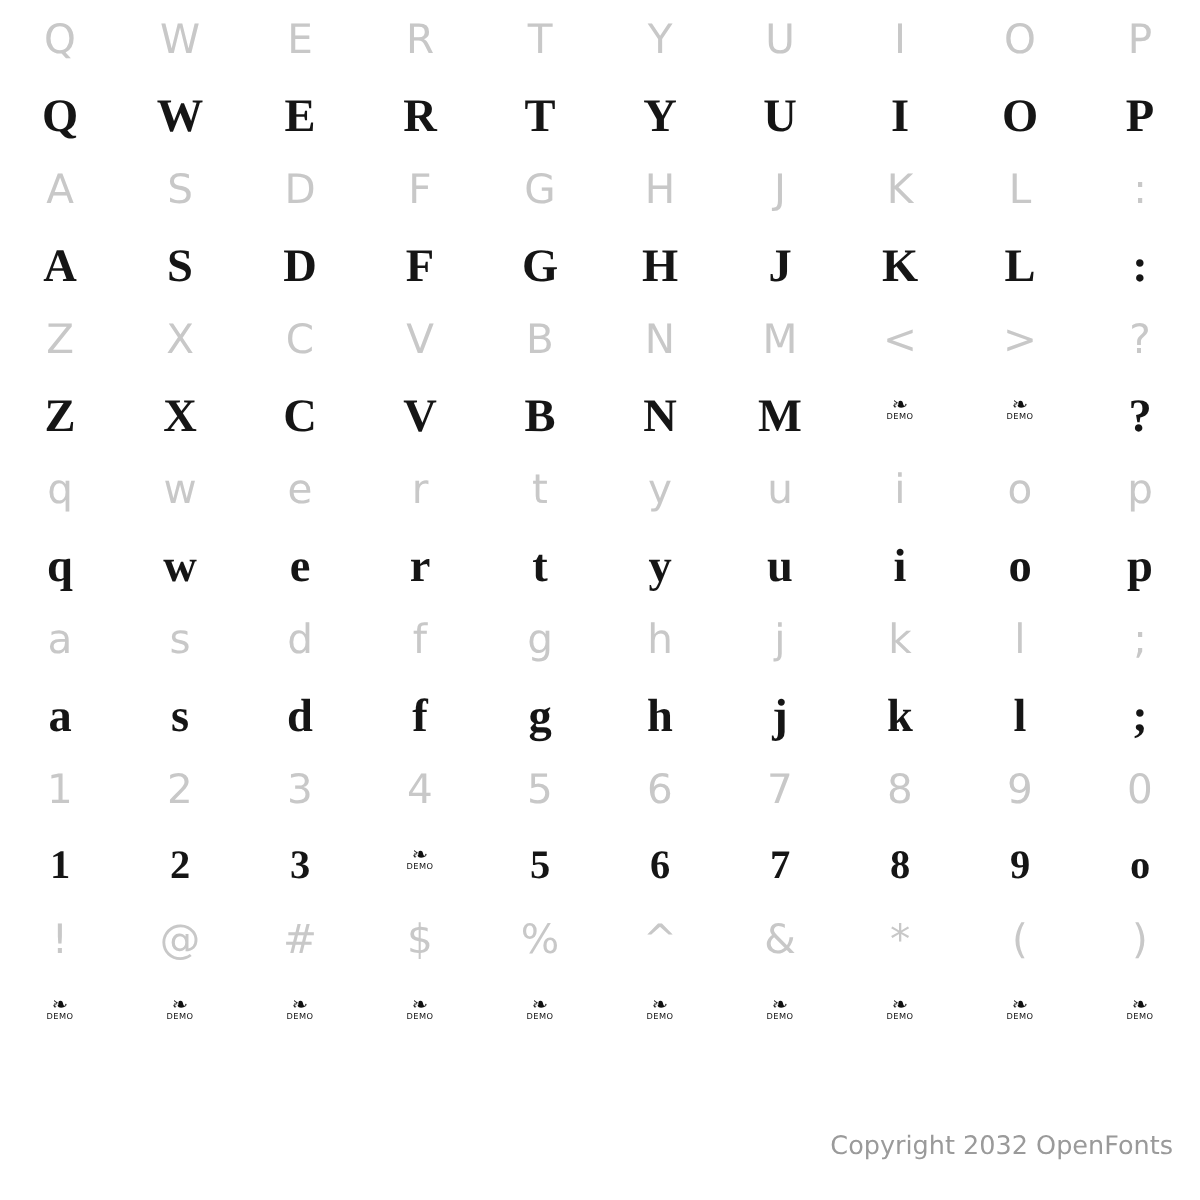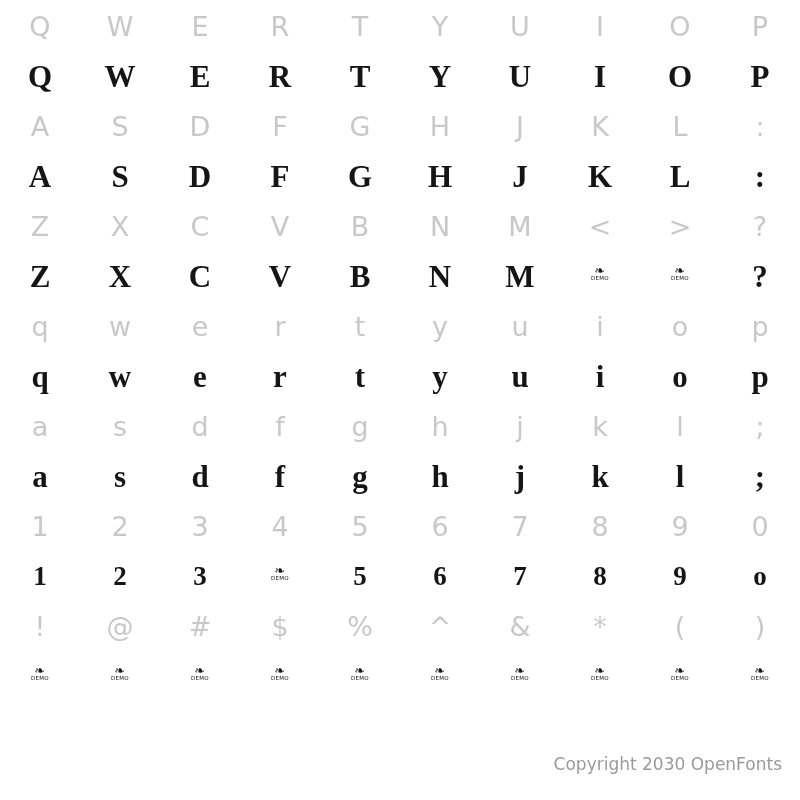--- a/index.html
+++ b/index.html
@@ -611,14 +611,14 @@
           </div>
           <div class="cell">
             <span class="ornament">
               <span class="leaf">❧</span>
               <span class="demo-word">DEMO</span>
             </span>
           </div>
         </div>
       </div>
     </div>
-  <div id="footer">Copyright 2030 OpenFonts</div>
+  <div id="footer">Copyright 2032 OpenFonts</div>
 </div>
 
 </body></html>

